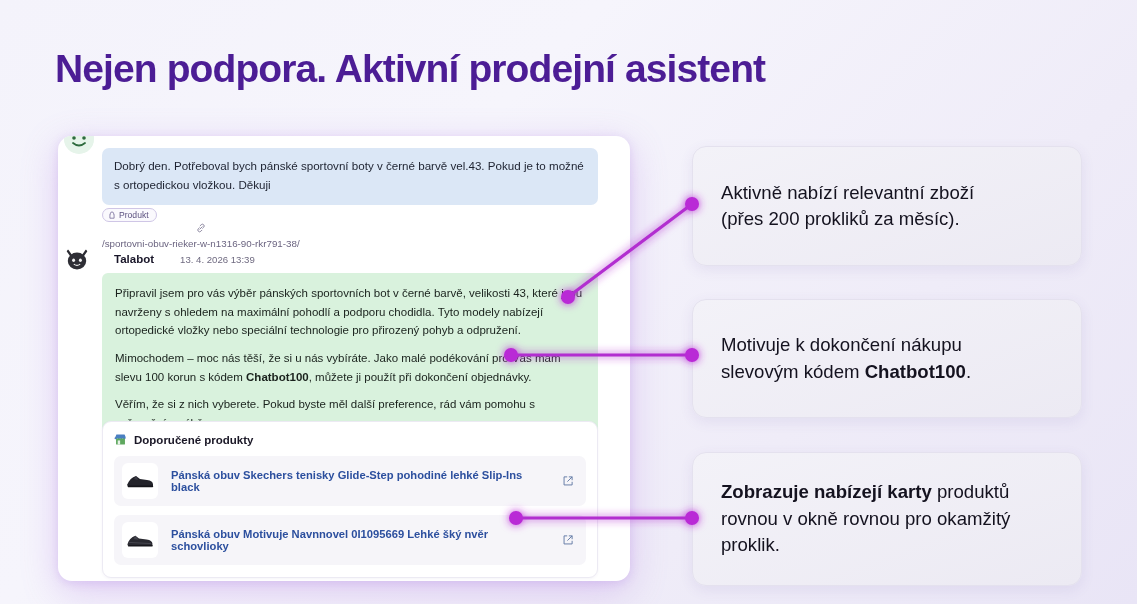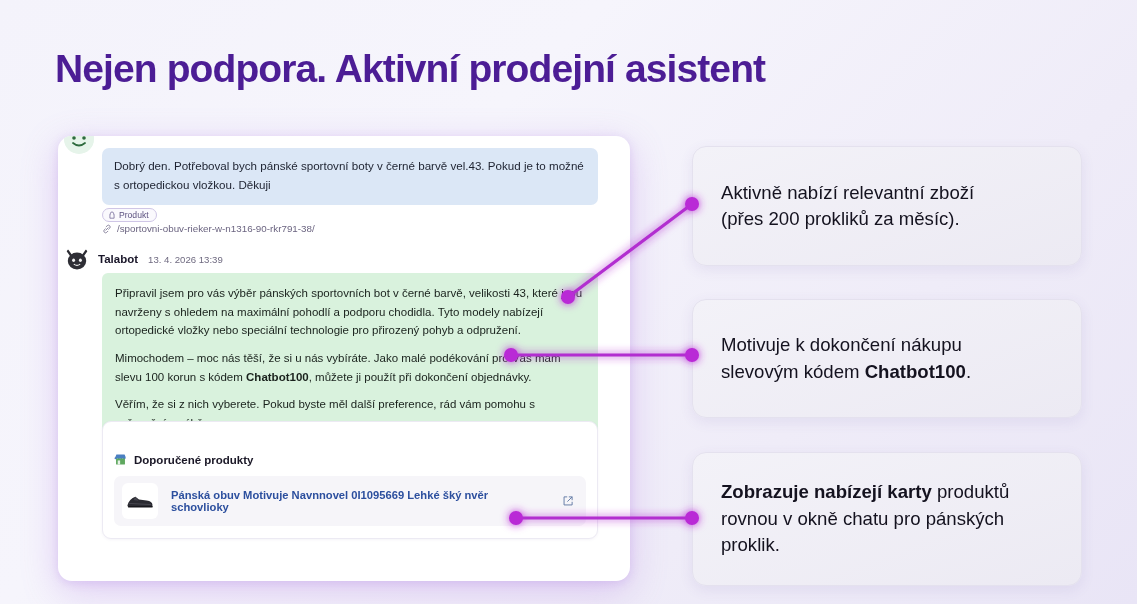--- a/index.html
+++ b/index.html
@@ -92,30 +92,31 @@
   }
   .link-row {
     position: absolute;
     left: 44px;
     top: 87px;
     display: flex;
     align-items: center;
     gap: 5px;
     font-size: 9.8px;
     color: #6b6480;
+    flex-direction: column;
   }
 
   
   .bot-head {
     position: absolute;
     left: 6px;
     top: 110px;
     display: flex;
     align-items: center;
-    gap: 8px;
+    gap: 24px;
   }
   .bot-avatar {
     width: 26px;
     height: 26px;
     border-radius: 50%;
     background: transparent;
     display:block;
   }
   .bot-name {
     font-size: 11.5px;
@@ -157,21 +158,20 @@
     box-shadow: 0 1px 3px rgba(60,40,110,0.05);
   }
   .rec-title {
     display: flex;
     align-items: center;
     gap: 7px;
     font-size: 11.5px;
     font-weight: bold;
     color: #1a1726;
     margin-bottom: 10px;
-    margin-top: 20px;
   }
   .product-row {
     display: flex;
     align-items: center;
     gap: 13px;
     background: #f6f5f9;
     border-radius: 7px;
     padding: 7px 12px 7px 8px;
     margin-bottom: 9px;
   }
@@ -282,20 +282,34 @@
     <div class="rec-panel">
       <div class="rec-title">
         <svg width="13" height="13" viewBox="0 0 14 14">
           <path d="M1.5 4.2 2.6 1.6h8.8l1.1 2.6v1.1a1.5 1.5 0 0 1-3 0 1.5 1.5 0 0 1-3 0 1.5 1.5 0 0 1-3 0 1.5 1.5 0 0 1-3 0z" fill="#4a7fc1"></path>
           <rect x="2.2" y="6" width="9.6" height="6.4" rx="0.6" fill="#5fa85f"></rect>
           <rect x="4" y="8" width="2.6" height="4.4" fill="#e8f1e8"></rect>
         </svg>
         <span>Doporučené produkty</span>
       </div>
 
+      <div class="product-row">
+        <div class="product-thumb">
+          <svg width="30" height="20" viewBox="0 0 30 20">
+            <path d="M2 14 C4 9 7 6 11 5 L15 8 L22 9 C26 9.6 28 11 28 13.4 L28 15.4 L3.2 15.4 Z" fill="#23232a"></path>
+            <path d="M11 5 L9 8 L13 9 Z" fill="#3a3a44"></path>
+            <rect x="2.6" y="14.6" width="25.6" height="1.6" rx="0.8" fill="#15151a"></rect>
+          </svg>
+        </div>
+        <span class="product-name">Pánská obuv Skechers tenisky Glide-Step pohodiné lehké Slip-Ins black</span>
+        <svg class="ext-icon" width="12" height="12" viewBox="0 0 14 14">
+          <path d="M5.6 2.2H2.4v9.4h9.4V8.4" stroke="#3d5a8f" stroke-width="1.1" fill="none" stroke-linecap="round"></path>
+          <path d="M8.4 2.2h3.4v3.4M11.6 2.4 6.6 7.4" stroke="#3d5a8f" stroke-width="1.1" fill="none" stroke-linecap="round"></path>
+        </svg>
+      </div>
 
       <div class="product-row">
         <div class="product-thumb">
           <svg width="30" height="20" viewBox="0 0 30 20">
             <path d="M2.4 14.6 C3.4 10 6.4 7 10.4 5.8 L14 8.4 L21.6 9.4 C25.4 10 27.4 11.4 27.4 13.6 L27.4 15.6 L3 15.6 Z" fill="#2a2a31"></path>
             <path d="M10.4 5.8 L8.6 9 L13.4 9.8 Z" fill="#43434d"></path>
             <path d="M4 12.4 L26 13.6" stroke="#4c4c56" stroke-width="0.8" fill="none"></path>
             <rect x="2.8" y="15" width="25" height="1.6" rx="0.8" fill="#17171c"></rect>
           </svg>
         </div>
@@ -320,21 +334,21 @@
 <div class="anno-card" id="anno-2">
   <div class="txt">
     <span>Motivuje k dokončení nákupu</span><br>
     <span>slevovým kódem </span><b>Chatbot100</b><span>.</span>
   </div>
 </div>
 
 <div class="anno-card" id="anno-3">
   <div class="txt">
     <b>Zobrazuje nabízejí karty</b><span> produktů</span><br>
-    <span>rovnou v okně chatu pro pánských</span><br>
+    <span>rovnou v okně rovnou pro okamžitý</span><br>
     <span>proklik.</span>
   </div>
 </div>
 
 <svg class="connector-layer" width="1137" height="604">
   <defs>
     <filter id="glow" x="-60%" y="-60%" width="220%" height="220%">
       <feGaussianBlur stdDeviation="4" result="b"></feGaussianBlur>
       <feMerge>
           <feMergeNode in="b"></feMergeNode>

